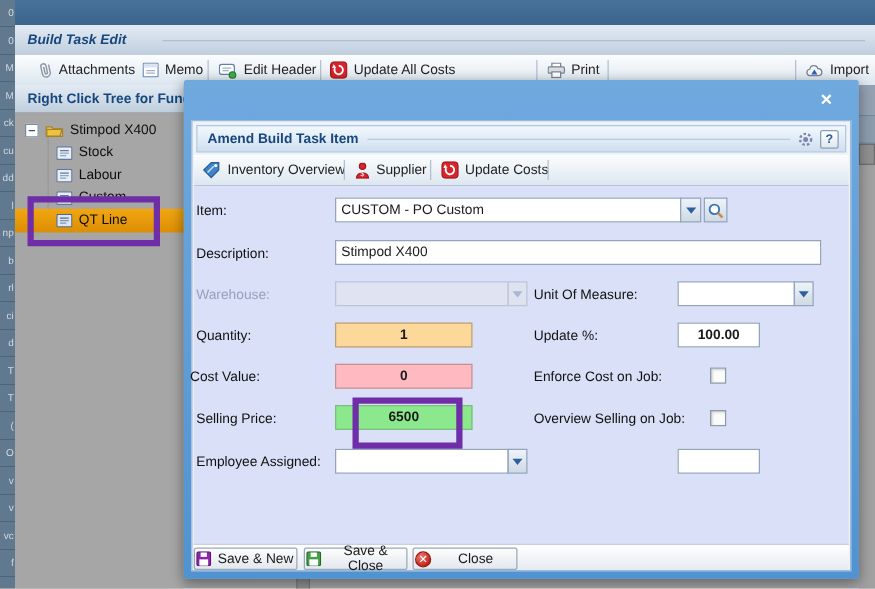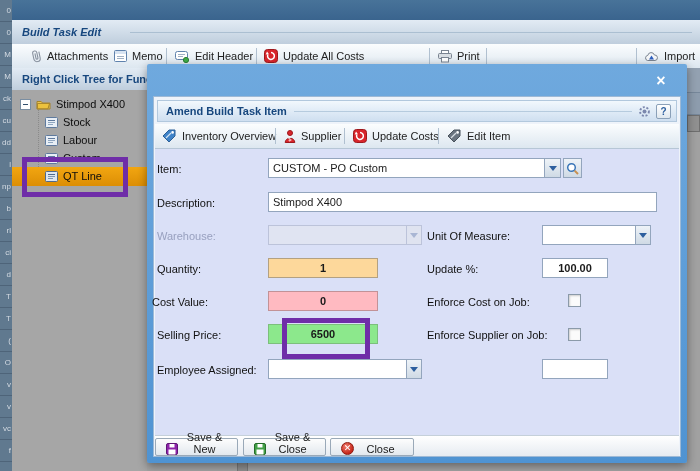--- a/index.html
+++ b/index.html
@@ -78,22 +78,22 @@
   .field.dis{background:#e0e4f2;border-color:#bcc3da;}
   .combo-btn{position:absolute;height:20px;background:linear-gradient(180deg,#eef3f8 0,#cfdae5 100%);
     border:1px solid #93a5bd;box-sizing:border-box;display:flex;align-items:center;justify-content:center;}
   .chev{width:0;height:0;border-left:4px solid transparent;border-right:4px solid transparent;border-top:5px solid #2d5f9e;}
   .chev.pale{border-top-color:#a9b6d4;}
   .checkbox{position:absolute;width:13px;height:13px;background:#fbfbfb;border:1px solid #8b9aa9;
     box-shadow:inset 1px 1px 2px rgba(0,0,0,.18);box-sizing:border-box;}
 
   
   .dbtn{position:absolute;top:438px;height:18px;background:linear-gradient(180deg,#fdfdfd 0,#e2e8ee 100%);
-    border:1px solid #9aa9b8;border-radius:2px;box-sizing:border-box;display:flex;align-items:flex-end;
-    padding:0 10px;gap:4px;cursor:pointer;}
+    border:1px solid #9aa9b8;border-radius:2px;box-sizing:border-box;display:flex;align-items:center;
+    padding:0 1px;gap:4px;cursor:pointer;}
   .dbtn .lbl{flex:1;text-align:center;}
   .closedot{width:13px;height:13px;border-radius:50%;background:radial-gradient(circle at 35% 30%,#f07a6d,#c6281b 70%);
     border:1px solid #8f1a10;box-sizing:border-box;color:#fff;font-size:9px;font-weight:bold;line-height:11px;text-align:center;}
 
   svg{display:block;flex:0 0 auto;}
 </style>
 </head>
 <body>
 
 <div id="stage">
@@ -278,28 +278,20 @@
         <div class="tsep" style="left:189px"></div>
         <div class="tbi" style="left:198px">
           <svg width="14" height="14">
               <rect x="0.5" y="0.5" width="13" height="13" rx="3" fill="#d8252b" stroke="#9d181c"></rect>
               <path d="M7 3.6 a3.4 3.4 0 1 1 -3.1 1.9" stroke="#fff" stroke-width="1.5" fill="none"></path>
               <polygon points="3.0,2.4 5.0,5.2 1.7,5.4" fill="#fff"></polygon>
             </svg>
           <span>Update Costs</span>
         </div>
         <div class="tsep" style="left:283px"></div>
-        <div class="tbi" style="left:292px">
-          <svg width="15" height="14">
-              <path d="M1 7 L7 1 H13 V7 L7 13 Z" fill="#6a7480" stroke="#49525c"></path>
-              <circle cx="10.6" cy="3.4" r="1.3" fill="#fff"></circle>
-              <line x1="4" y1="9" x2="9" y2="4" stroke="#d7dde3" stroke-width="1.2"></line>
-            </svg>
-          <span>Edit Item</span>
-        </div>
       </div>
       <div id="dlg-form"></div>
       <div id="dlg-btnbar"></div>
     </div>
   </div>
 
   <div class="abs" style="z-index:25;left:0;top:0;width:700px;height:471px;pointer-events:none">
 
     <span class="flabel" style="left:157px;top:159px">Item:</span>
     <div class="field" style="left:268px;top:158px;width:277px">CUSTOM - PO Custom</div>
@@ -332,21 +324,21 @@
     <span class="flabel" style="left:427px;top:259px">Update %:</span>
     <div class="field center" style="left:542px;top:258px;width:66px">100.00</div>
 
     <span class="flabel" style="left:152px;top:292px">Cost Value:</span>
     <div class="field cost center" style="left:268px;top:291px;width:110px">0</div>
     <span class="flabel" style="left:427px;top:292px">Enforce Cost on Job:</span>
     <div class="checkbox" style="left:568px;top:294px"></div>
 
     <span class="flabel" style="left:157px;top:325px">Selling Price:</span>
     <div class="field sell center" style="left:268px;top:324px;width:110px">6500</div>
-    <span class="flabel" style="left:427px;top:325px">Enforce Supplier on Job:</span>
+    <span class="flabel" style="left:427px;top:325px">Overview Selling on Job:</span>
     <div class="checkbox" style="left:568px;top:328px"></div>
 
     <span class="flabel" style="left:157px;top:360px">Employee Assigned:</span>
     <div class="field" style="left:268px;top:359px;width:139px"></div>
     <div class="combo-btn" style="left:406px;top:359px;width:16px">
         <span class="chev"></span>
       </div>
     <div class="field" style="left:542px;top:359px;width:66px"></div>
 
     <div class="dbtn" style="left:155px;width:83px;pointer-events:auto">

